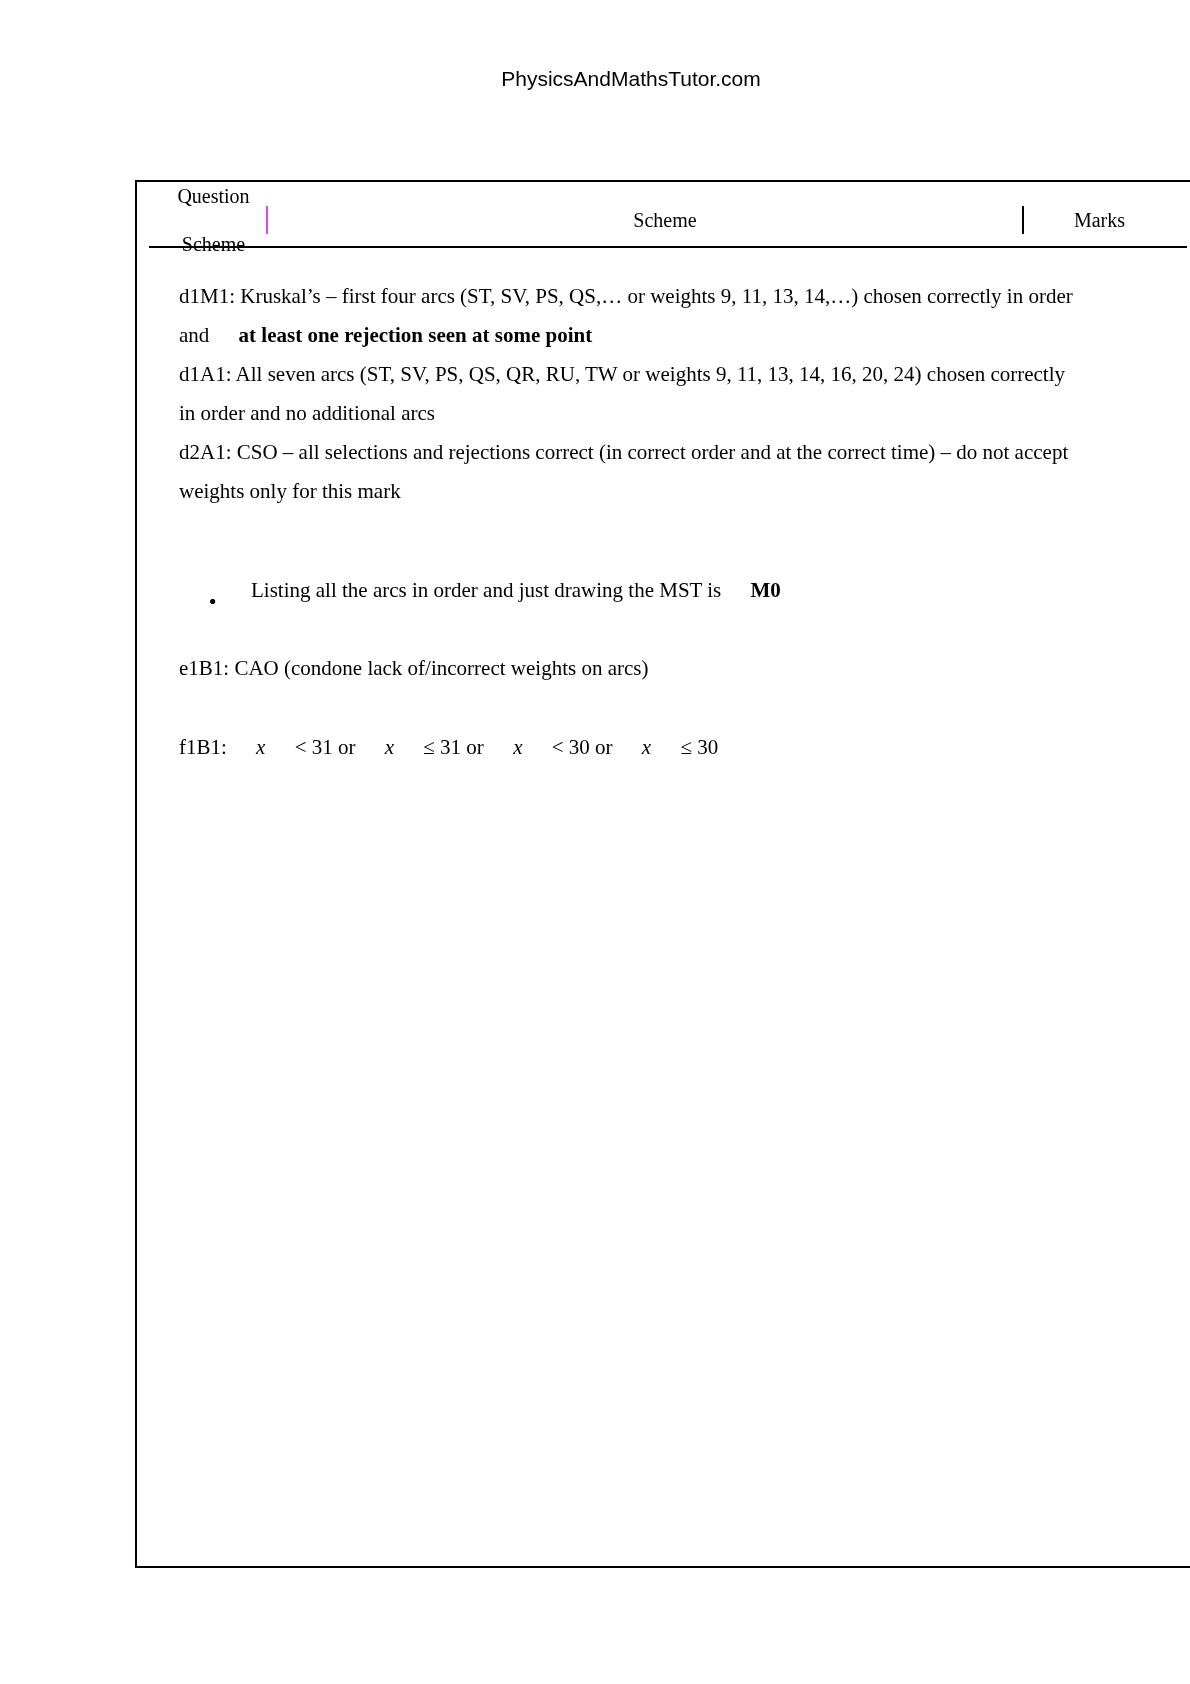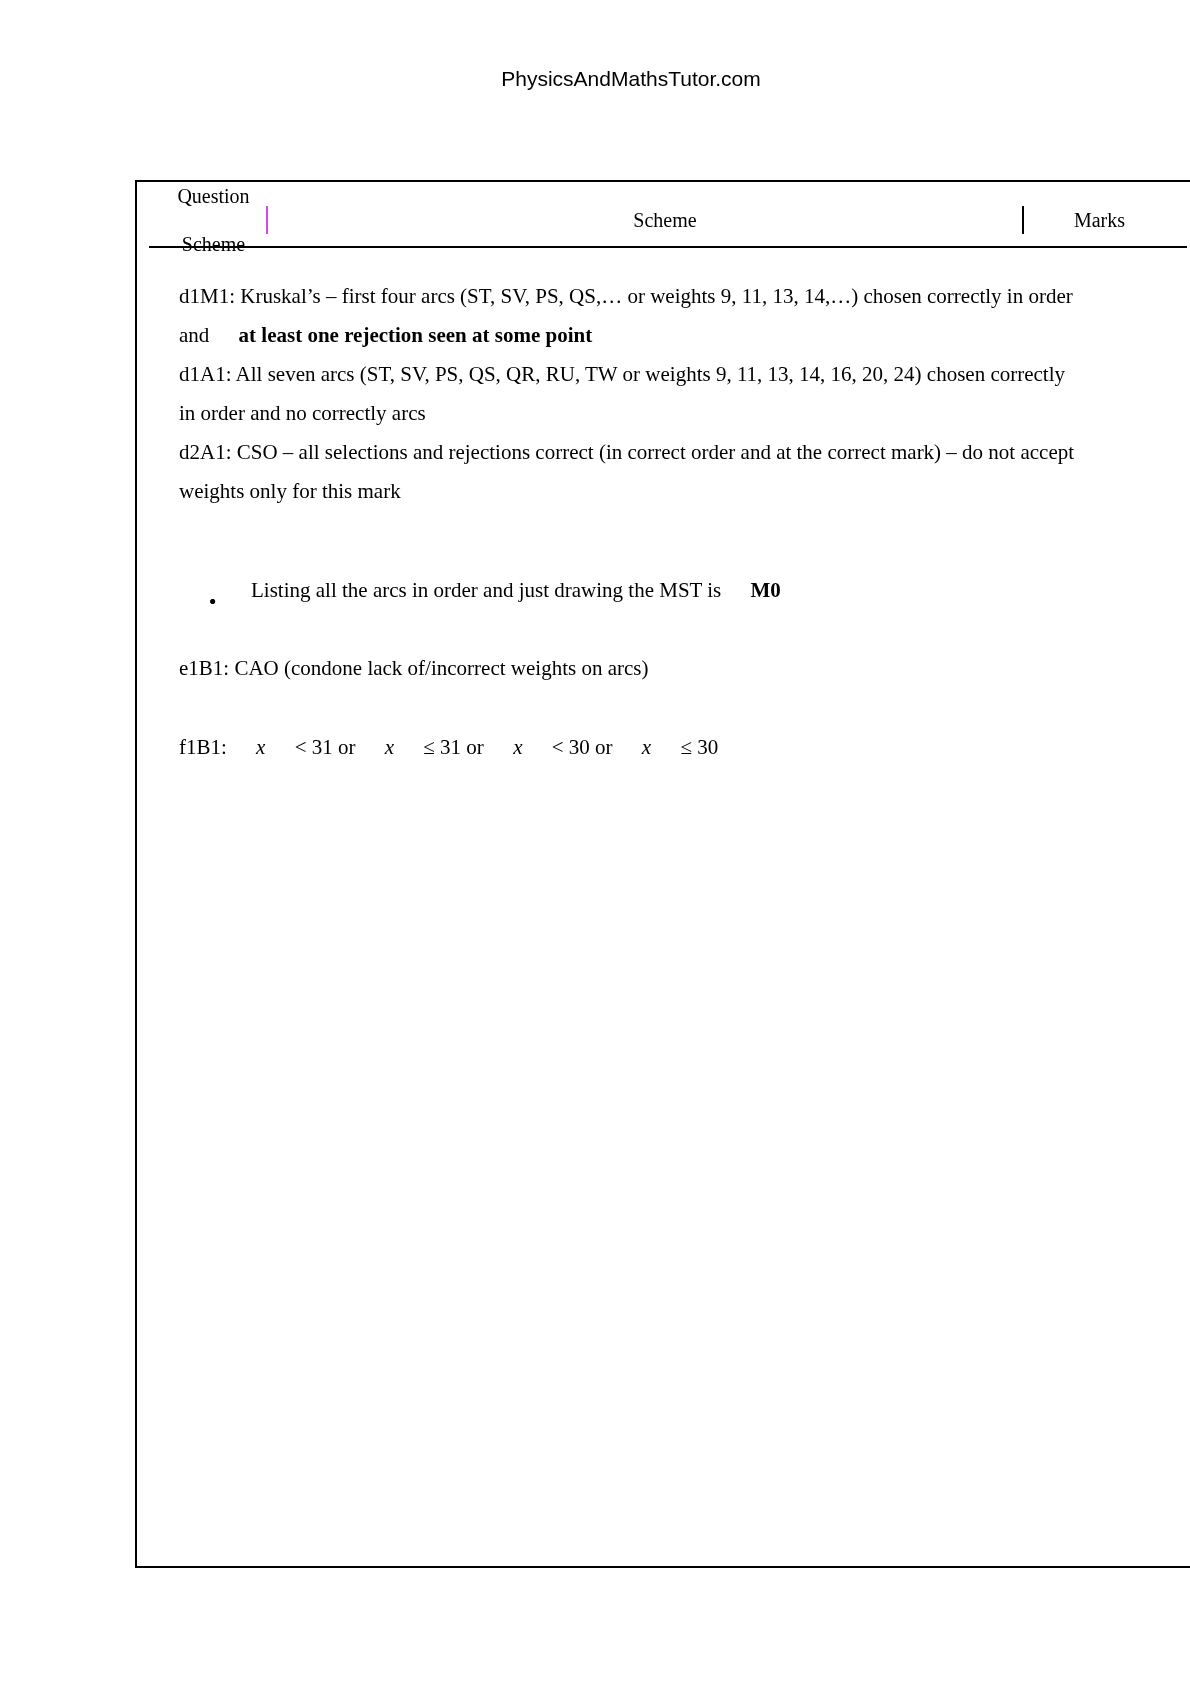--- a/index.html
+++ b/index.html
@@ -83,22 +83,22 @@
       <span>Question</span>
       <span>Scheme</span>
     </div>
     <div class="hcell scheme">Scheme</div>
     <div class="hcell marks">Marks</div>
   </div>
   <div class="ms-body">
       <div class="text-line"><span>d1M1: Kruskal’s – first four arcs (ST, SV, PS, QS,… or weights 9, 11, 13, 14,…) chosen correctly in order</span></div>
       <div class="text-line"><span>and </span><span class="b">at least one rejection seen at some point</span></div>
       <div class="text-line"><span>d1A1: All seven arcs (ST, SV, PS, QS, QR, RU, TW or weights 9, 11, 13, 14, 16, 20, 24) chosen correctly</span></div>
-      <div class="text-line"><span>in order and no correctly arcs</span></div>
-      <div class="text-line"><span>d2A1: CSO – all selections and rejections correct (in correct order and at the correct mark) – do not accept</span></div>
+      <div class="text-line"><span>in order and no additional arcs</span></div>
+      <div class="text-line"><span>d2A1: CSO – all selections and rejections correct (in correct order and at the correct time) – do not accept</span></div>
       <div class="text-line"><span>weights only for this mark</span></div>
       <div class="spacer"></div>
       <div class="bullets-gap"></div>
       <div class="bullet-line"><span class="bullet-marker">•</span></div>
       <div class="bullet-line"><span class="bullet-marker">•</span><span><span>Listing all the arcs in order and just drawing the MST is </span><span class="b">M0</span></span></div>
       <div class="spacer"></div>
       <div class="text-line"><span>e1B1: CAO (condone lack of/incorrect weights on arcs)</span></div>
       <div class="spacer"></div>
       <div class="text-line math-line"><span>f1B1: </span><span class="i">x</span><span> &lt; 31 or </span><span class="i">x</span><span> ≤ 31 or </span><span class="i">x</span><span> &lt; 30 or </span><span class="i">x</span><span> ≤ 30</span></div>
     </div>

